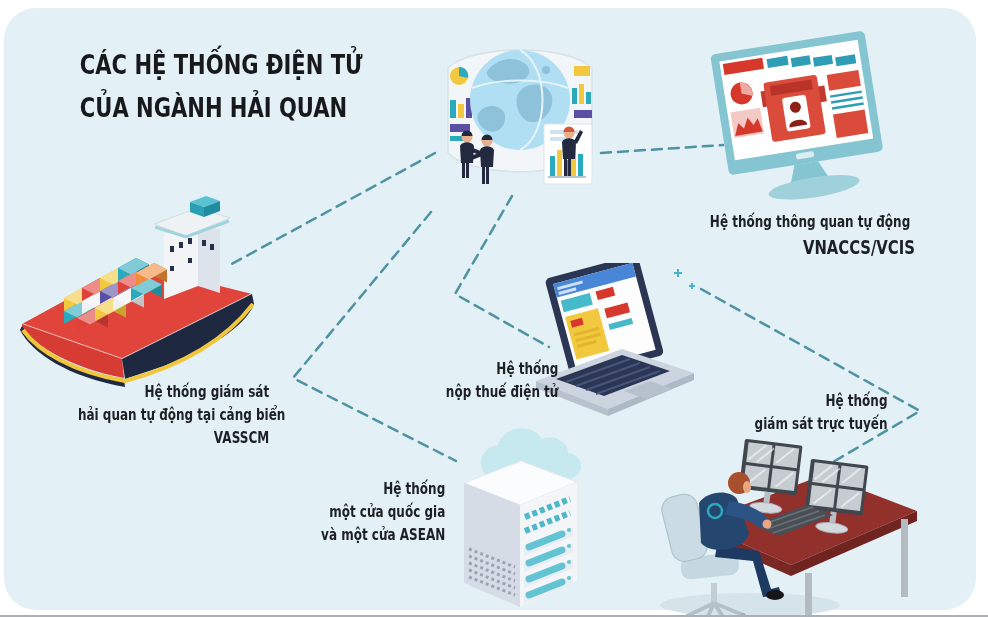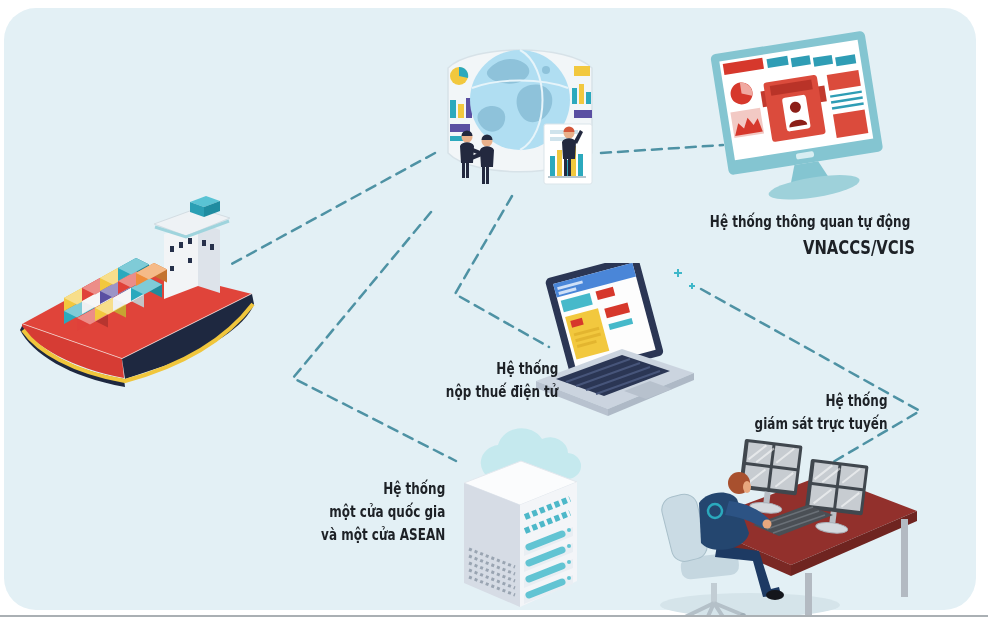--- a/index.html
+++ b/index.html
@@ -33,20 +33,24 @@
   <div id="canvas">
 
     <svg class="abs" style="left:-4px;top:-8px;" width="988" height="617" viewBox="0 0 988 617" fill="none" stroke="#4e92a4" stroke-width="2.5" stroke-dasharray="10 7" stroke-linecap="round">
       <polyline points="435,153 228,266"></polyline>
       <polyline points="431,212 293,378 456,461"></polyline>
       <polyline points="512,196 455,294 549,347"></polyline>
       <polyline points="601,153 723,145"></polyline>
       <polyline points="701,289 920,411 833,462"></polyline>
     </svg>
 
+    <div id="title">
+      <span class="ln">CÁC HỆ THỐNG ĐIỆN TỬ</span>
+      <span class="ln">CỦA NGÀNH HẢI QUAN</span>
+    </div>
 
     <svg class="abs" style="left:424px;top:0px;" width="184" height="200" viewBox="0 0 184 200">
       <path d="M20,60 C44,36 140,36 164,60 L164,145 C140,170 44,170 20,145 Z" fill="#f2f6f8" stroke="#d7e2e8" stroke-width="1.5"></path>
       <g>
         <circle cx="31" cy="68" r="9" fill="#f2c83e"></circle>
         <path d="M31,68 L31,59 A9,9 0 0 1 40,70 Z" fill="#2ba9bd"></path>
         <rect x="22" y="92" width="6" height="18" fill="#2ba9bd"></rect>
         <rect x="30" y="96" width="6" height="14" fill="#f2c83e"></rect>
         <rect x="38" y="90" width="6" height="20" fill="#5a4fa2"></rect>
         <rect x="22" y="116" width="20" height="8" fill="#5a4fa2"></rect>
@@ -299,20 +303,25 @@
         <circle cx="84" cy="46" r="11" fill="#a8502e"></circle>
         <ellipse cx="92" cy="50" rx="4" ry="6" fill="#e8a77e"></ellipse>
       </g>
     </svg>
 
     <div class="label" style="left:635px;top:202px;width:310px;">
       <span class="ln">Hệ thống thông quan tự động</span>
       <span class="ln big">VNACCS/VCIS</span>
     </div>
 
+    <div class="label" style="left:42px;top:372px;width:255px;">
+      <span class="ln">Hệ thống giám sát</span>
+      <span class="ln">hải quan tự động tại cảng biển</span>
+      <span class="ln">VASSCM</span>
+    </div>
 
     <div class="label" style="left:410px;top:349px;width:165px;">
       <span class="ln">Hệ thống</span>
       <span class="ln">nộp thuế điện tử</span>
     </div>
 
     <div class="label" style="left:296px;top:469px;width:166px;">
       <span class="ln">Hệ thống</span>
       <span class="ln">một cửa quốc gia</span>
       <span class="ln">và một cửa ASEAN</span>

